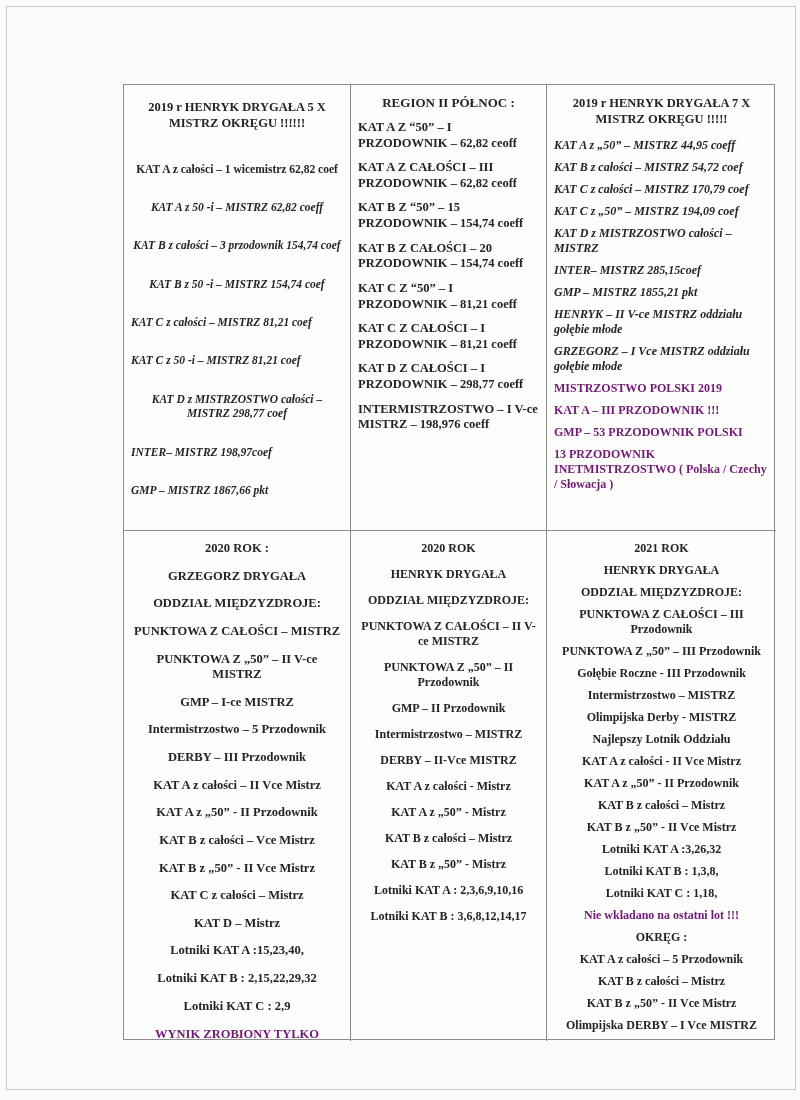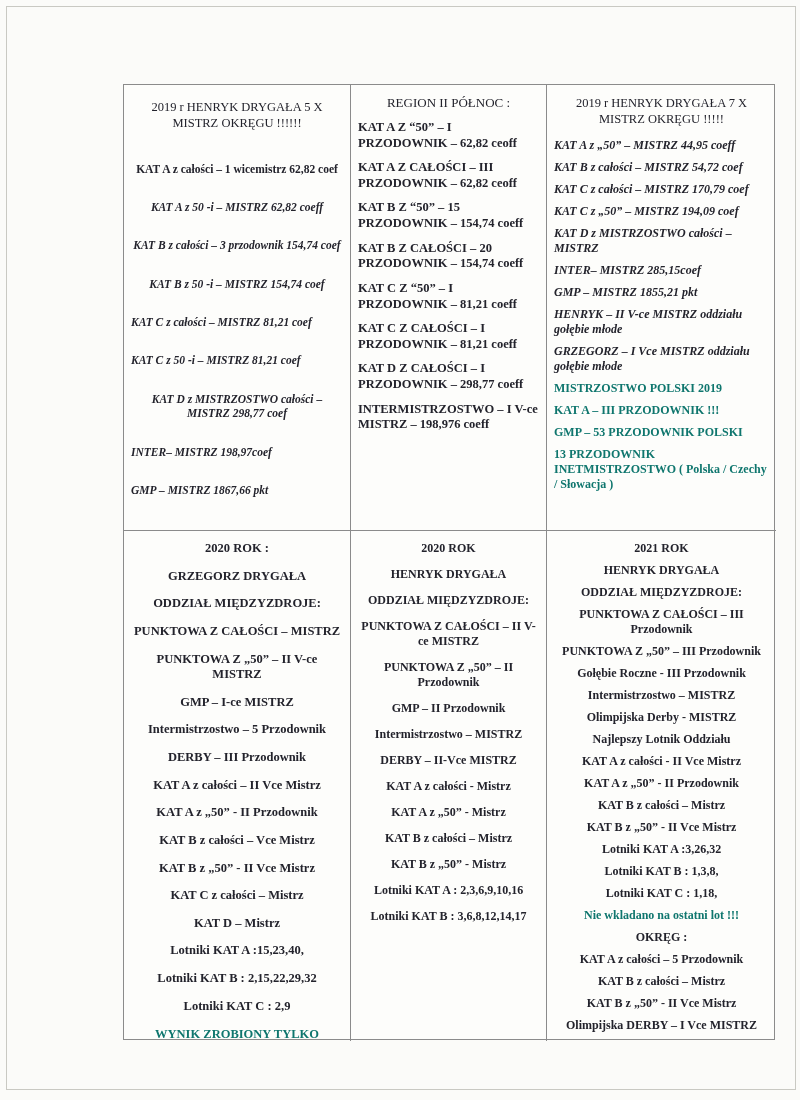--- a/index.html
+++ b/index.html
@@ -28,37 +28,37 @@
     box-sizing:border-box;
     padding:10px 6px 6px 6px;
     font-weight:bold;
     overflow:hidden;
   }
   .cell.b-r{border-right:1px solid #8b8b8b;}
   .cell.b-b{border-bottom:1px solid #8b8b8b;}
 
   .heading{
     text-align:center;
-    font-weight:normal;
+    font-weight:bold;
     line-height:1.3;
   }
   .cell-tl .heading{font-size:12.5px;margin:4px 4px 30px 4px;}
   .cell-tm .heading{font-size:13px;margin:0 2px 8px 2px;}
   .cell-tr .heading{font-size:12.5px;margin:0 2px 10px 2px;}
 
   .line{line-height:1.25;}
   .cell-tl .line{font-size:11.5px;text-align:center;margin:0 1px 24px 1px;}
   .cell-tm .line{font-size:12.5px;text-align:left;margin:0 1px 9px 1px;}
   .cell-tr .line{font-size:12px;text-align:left;margin:0 1px 7px 1px;}
   .cell-bl .line{font-size:12.5px;text-align:center;margin:0 1px 12px 1px;}
   .cell-bm .line{font-size:12px;text-align:center;margin:0 1px 11px 1px;}
   .cell-br .line{font-size:12px;text-align:center;margin:0 1px 7px 1px;}
 
   .i{font-style:italic;}
-  .red{color:#0f766e;}
+  .red{color:#701a75;}
   .left{text-align:left !important;}
   .center{text-align:right;}
   .cell-bl .line.red{margin-bottom:2px;line-height:1.35;}
 </style>
 </head>
 <body>
 
 <div class="scan-frame"></div>
 
 <div class="results-table">

